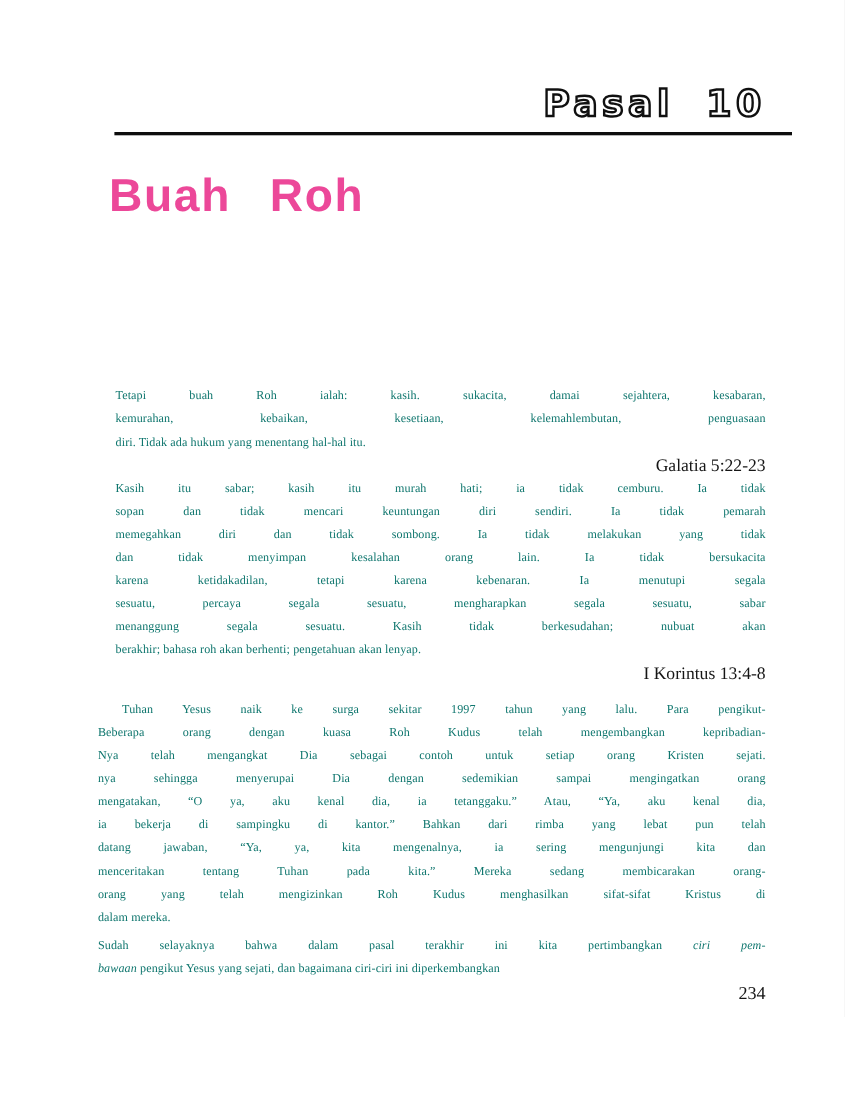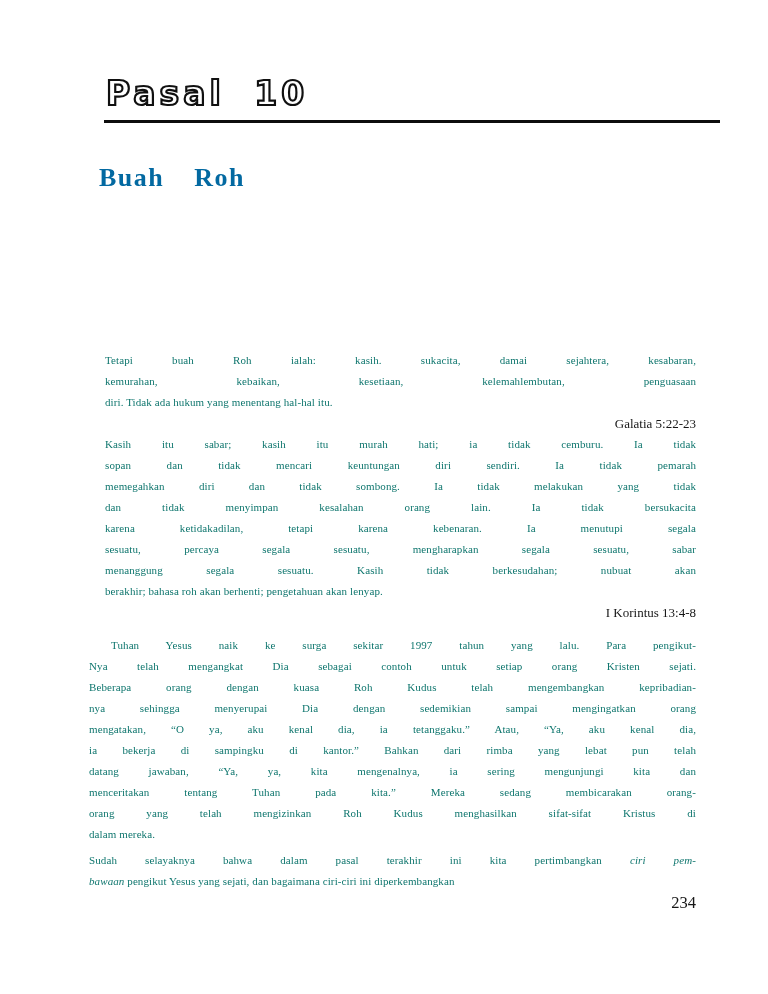--- a/index.html
+++ b/index.html
@@ -8,48 +8,48 @@
     background:#ffffff; color:#141414; overflow:hidden;
     font-family:"Liberation Serif","DejaVu Serif",serif;
   }
   .content { position:absolute; left:89px; top:0; width:607px; }
 
   
   .chapter {
     margin-top:74px; margin-left:17px; line-height:40px;
     font-family:"DejaVu Sans","Liberation Sans",sans-serif;
     font-weight:700; font-size:33px; letter-spacing:4px; word-spacing:14px;
-    color:#ffffff; -webkit-text-stroke:2.2px #101010;
+    color:#ffffff;text-align:right; -webkit-text-stroke:2.2px #101010;
   }
   @supports not (-webkit-text-stroke: 1px #000) {
     .chapter { color:#101010; }
   }
   .rule {
     margin-top:6px; margin-left:15px; width:616px;
     border-top:3.5px solid #0d0d0d; height:0;
   }
 
   
   .title {
     margin:33px 0 0 10px; line-height:44px;
-    font-family:Liberation Serif, serif;
-    font-weight:700; font-size:26px; letter-spacing:1.5px; word-spacing:22px;
-    color:#0369a1;
+    font-family:Liberation Sans, sans-serif;
+    font-weight:700; font-size:42px; letter-spacing:1.5px; word-spacing:22px;
+    color:#ec4899;
   }
 
   
   .line {
     font-size:11px; line-height:21px; letter-spacing:0.1px;
     text-align:justify; text-align-last:justify;
     white-space:normal; color:#0f766e;
   }
   .line.last { text-align-last:left; }
   .line.findent { text-indent:22px; }
   .attrib {
-    font-size:13px; line-height:21px; text-align:right; color:#161616;
+    font-size:16px; line-height:21px; text-align:right; color:#161616;
   }
 
   .quote  { margin-left:16px; width:591px; }
   .quote1 { margin-top:150px; }
   .quote2 { margin-top:0; }
   .para1  { margin-top:12px; }
   .para2  { margin-top:5px; }
   .para2 i { font-style:italic;margin-top:27px; }
 
   .pagenum {
@@ -81,22 +81,22 @@
       <div class="line">dan tidak menyimpan kesalahan orang lain. Ia tidak bersukacita</div>
       <div class="line">karena ketidakadilan, tetapi karena kebenaran. Ia menutupi segala</div>
       <div class="line">sesuatu, percaya segala sesuatu, mengharapkan segala sesuatu, sabar</div>
       <div class="line">menanggung segala sesuatu. Kasih tidak berkesudahan; nubuat akan</div>
       <div class="line last">berakhir; bahasa roh akan berhenti; pengetahuan akan lenyap.</div>
       <div class="attrib">I Korintus 13:4-8</div>
     </section>
 
     <section class="para1">
       <div class="line findent">Tuhan Yesus naik ke surga sekitar 1997 tahun yang lalu. Para pengikut-</div>
+      <div class="line">Beberapa orang dengan kuasa Roh Kudus telah mengembangkan kepribadian-</div>
       <div class="line">Nya telah mengangkat Dia sebagai contoh untuk setiap orang Kristen sejati.</div>
-      <div class="line">Beberapa orang dengan kuasa Roh Kudus telah mengembangkan kepribadian-</div>
       <div class="line">nya sehingga menyerupai Dia dengan sedemikian sampai mengingatkan orang</div>
       <div class="line">mengatakan, “O ya, aku kenal dia, ia tetanggaku.” Atau, “Ya, aku kenal dia,</div>
       <div class="line">ia bekerja di sampingku di kantor.” Bahkan dari rimba yang lebat pun telah</div>
       <div class="line">datang jawaban, “Ya, ya, kita mengenalnya, ia sering mengunjungi kita dan</div>
       <div class="line">menceritakan tentang Tuhan pada kita.” Mereka sedang membicarakan orang-</div>
       <div class="line">orang yang telah mengizinkan Roh Kudus menghasilkan sifat-sifat Kristus di</div>
       <div class="line last">dalam mereka.</div>
     </section>
 
     <section class="para2">

